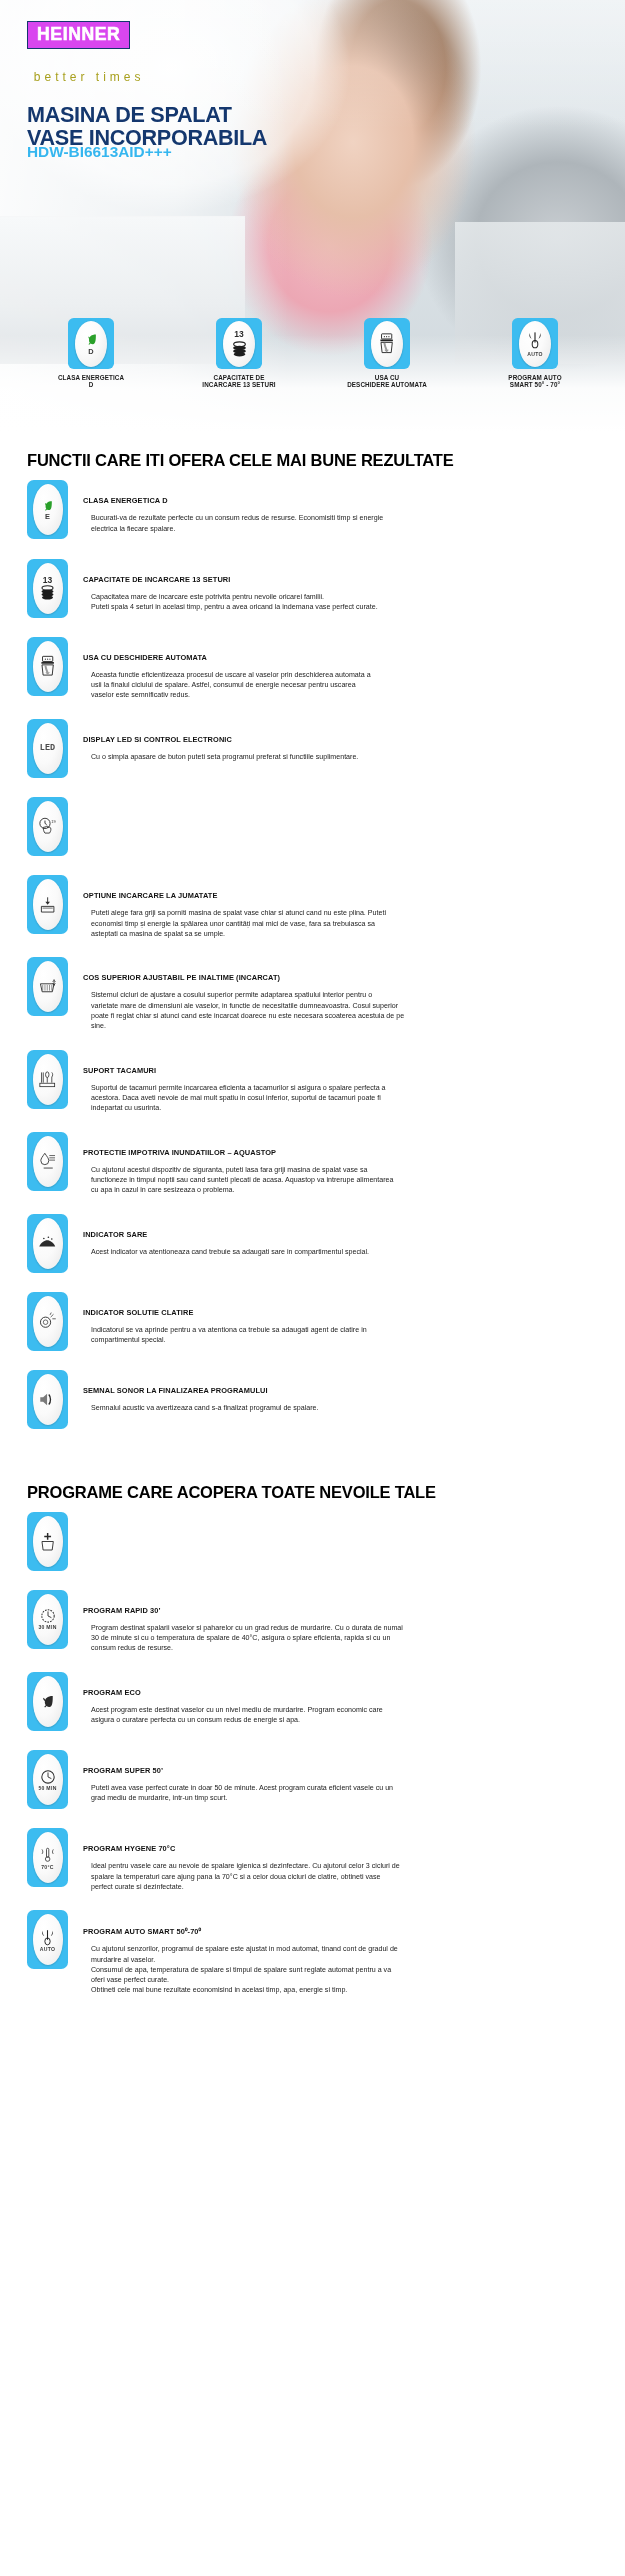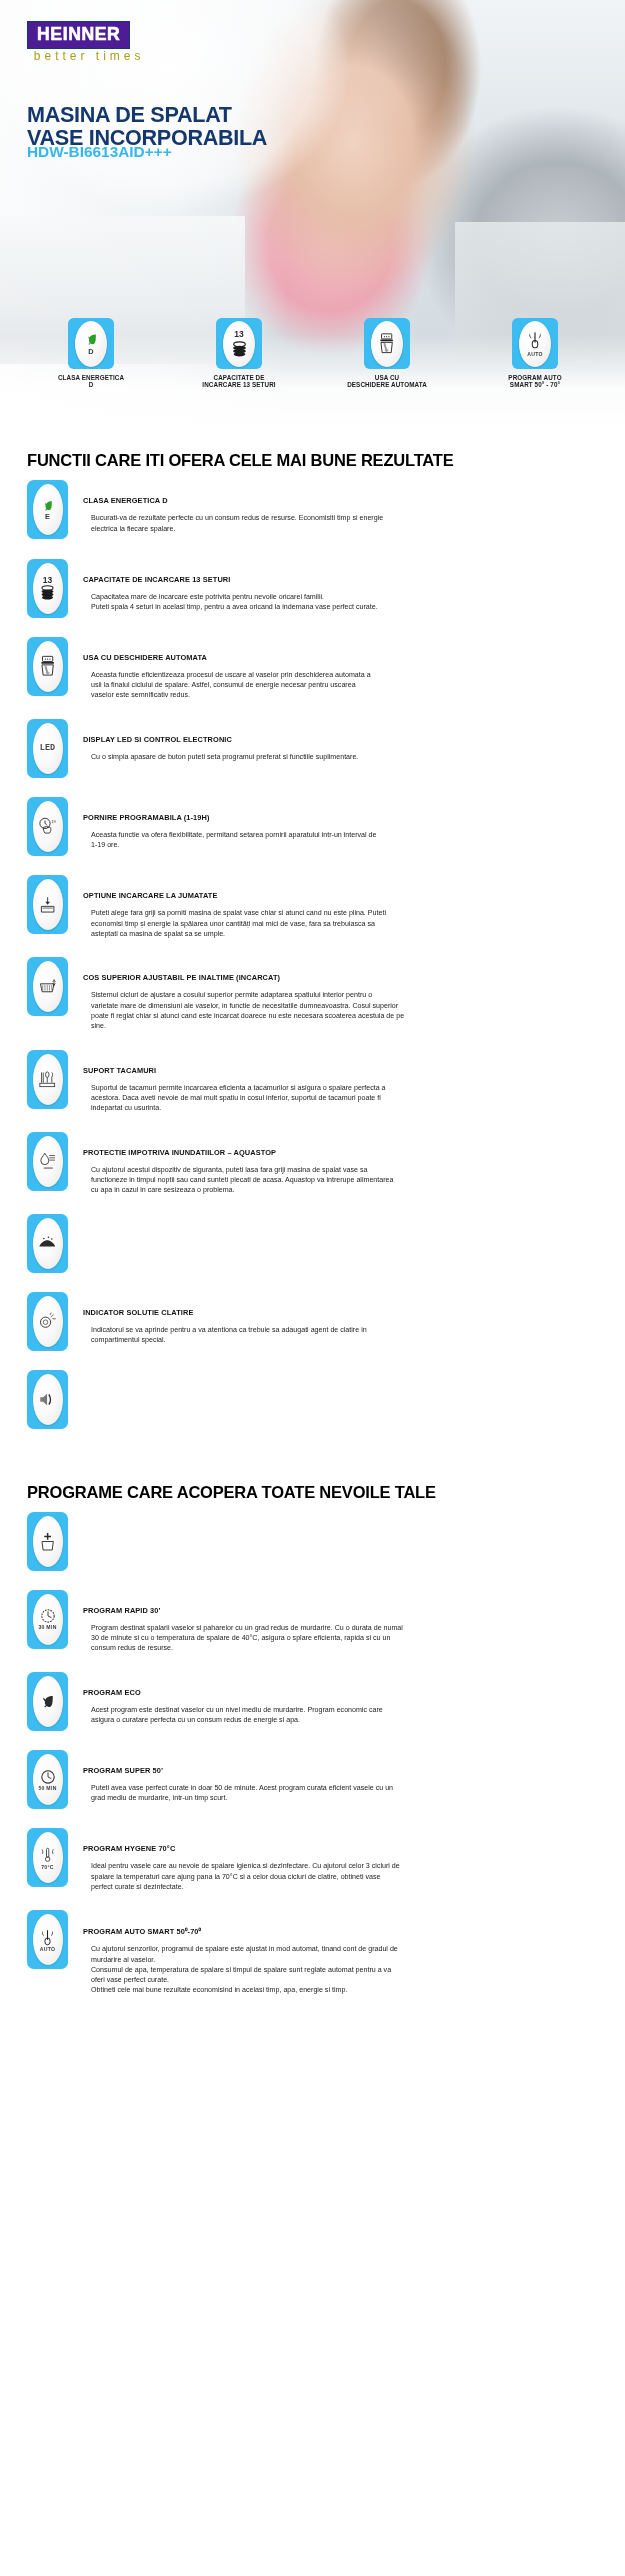--- a/index.html
+++ b/index.html
@@ -51,40 +51,40 @@
     background:linear-gradient(180deg,#e6eaec 0%, #d3d9dd 100%);
     opacity:.85;
   }
   .hero-fade{
     position:absolute; left:0; right:0; bottom:0; height:97px;
     background:linear-gradient(180deg, rgba(255,255,255,0) 0%, rgba(255,255,255,.92) 55%, #fff 100%);
   }
 
   .logo-wrap{ position:absolute; left:27px; top:20.5px; z-index:4; }
   .logo-box{
-    background:#4c1d95;
+    background:#d946ef;
     padding:4px 9px 4.6px 9px;
     display:inline-block;
     border:1.1px solid #14376e;
   }
   .logo-text{
     color:#fff;
     font-family:"Liberation Sans", sans-serif;
     font-weight:bold;
     font-size:17.6px;
     letter-spacing:0.6px;
     line-height:1;
     display:block;
     -webkit-text-stroke:0.6px #fff;
   }
   .logo-tagline{
     color:#a8a01e;
     font-size:12px;
     letter-spacing:4px;
-    margin-top:0;
+    margin-top:21px;
     margin-left:6.8px;
     font-family:"Liberation Sans", sans-serif;
   }
 
   .hero-title{
     position:absolute; left:27px; top:104px; z-index:4;
     color:#14376e;
     font-weight:bold;
     font-size:21.6px;
     line-height:1.05;
@@ -370,25 +370,20 @@
   <div class="feature-tile">
     <div class="feature-oval">
       <svg width="20.5" height="20.5" viewBox="0 0 36 36" aria-hidden="true">
         <circle cx="14" cy="13" r="9" fill="none" stroke="#2b2b2b" stroke-width="1.6"></circle>
         <path d="M14 8v5l3 2" stroke="#2b2b2b" stroke-width="1.6" fill="none"></path>
         <path d="M11 20c0 4 1 8 3 10h8c2-3 3-6 2-9-1-2-4-2-5 0v-2c0-2-3-2-3 0z" fill="none" stroke="#2b2b2b" stroke-width="1.5"></path>
         <text x="25" y="13" font-size="7" fill="#2b2b2b" font-family="Liberation Sans, sans-serif">19</text>
       </svg>
     </div>
   </div>
-  <div class="feature-body">
-    <p class="feature-title">PORNIRE PROGRAMABILA (1-19H)</p>
-    <p class="feature-desc">Aceasta functie va ofera flexibilitate, permitand setarea pornirii aparatului intr-un interval de
-1-19 ore.</p>
-  </div>
 </div>
 
 <div class="feature-row">
   <div class="feature-tile">
     <div class="feature-oval">
       <svg width="19.3" height="20.5" viewBox="0 0 34 36" aria-hidden="true">
         <path d="M6 20h22v10H6z" fill="none" stroke="#2b2b2b" stroke-width="1.6"></path>
         <path d="M17 4v11" stroke="#2b2b2b" stroke-width="1.6"></path>
         <path d="M17 17l-4-5h8z" fill="#2b2b2b"></path>
         <path d="M8 23h18" stroke="#2b2b2b" stroke-width="1.2"></path>
@@ -464,20 +459,24 @@
   <div class="feature-tile">
     <div class="feature-oval">
       <svg width="20.5" height="16" viewBox="0 0 36 28" aria-hidden="true">
         <path d="M4 20c3-7 9-11 14-11s11 4 14 11z" fill="#2b2b2b"></path>
         <circle cx="12" cy="6" r="1.4" fill="#2b2b2b"></circle>
         <circle cx="20" cy="4" r="1.4" fill="#2b2b2b"></circle>
         <circle cx="26" cy="7" r="1.4" fill="#2b2b2b"></circle>
       </svg>
     </div>
   </div>
+  <div class="feature-body">
+    <p class="feature-title">INDICATOR SARE</p>
+    <p class="feature-desc">Acest indicator va atentioneaza cand trebuie sa adaugati sare in compartimentul special.</p>
+  </div>
 </div>
 
 <div class="feature-row">
   <div class="feature-tile">
     <div class="feature-oval">
       <svg width="20.5" height="19.3" viewBox="0 0 36 34" aria-hidden="true">
         <circle cx="15" cy="18" r="9" fill="none" stroke="#2b2b2b" stroke-width="1.6"></circle>
         <circle cx="15" cy="18" r="4" fill="none" stroke="#2b2b2b" stroke-width="1.2"></circle>
         <path d="M24 9l5-5M27 12h6M23 5l2-4" stroke="#2b2b2b" stroke-width="1.3"></path>
       </svg>
@@ -491,20 +490,24 @@
 </div>
 
 <div class="feature-row">
   <div class="feature-tile">
     <div class="feature-oval">
       <svg width="19.3" height="17" viewBox="0 0 34 30" aria-hidden="true">
         <path d="M4 11h5l7-6v20l-7-6H4z" fill="#7a7a7a"></path>
         <path d="M19 6c4 4 4 14 0 18" fill="none" stroke="#2b2b2b" stroke-width="2.4"></path>
       </svg>
     </div>
+  </div>
+  <div class="feature-body">
+    <p class="feature-title">SEMNAL SONOR LA FINALIZAREA PROGRAMULUI</p>
+    <p class="feature-desc">Semnalul acustic va avertizeaza cand s-a finalizat programul de spalare.</p>
   </div>
 </div>
 
 <div class="spacer"></div>
 
 <h2 class="section-title">PROGRAME CARE ACOPERA TOATE NEVOILE TALE</h2>
 
 <div class="feature-row">
   <div class="feature-tile">
     <div class="feature-oval">

